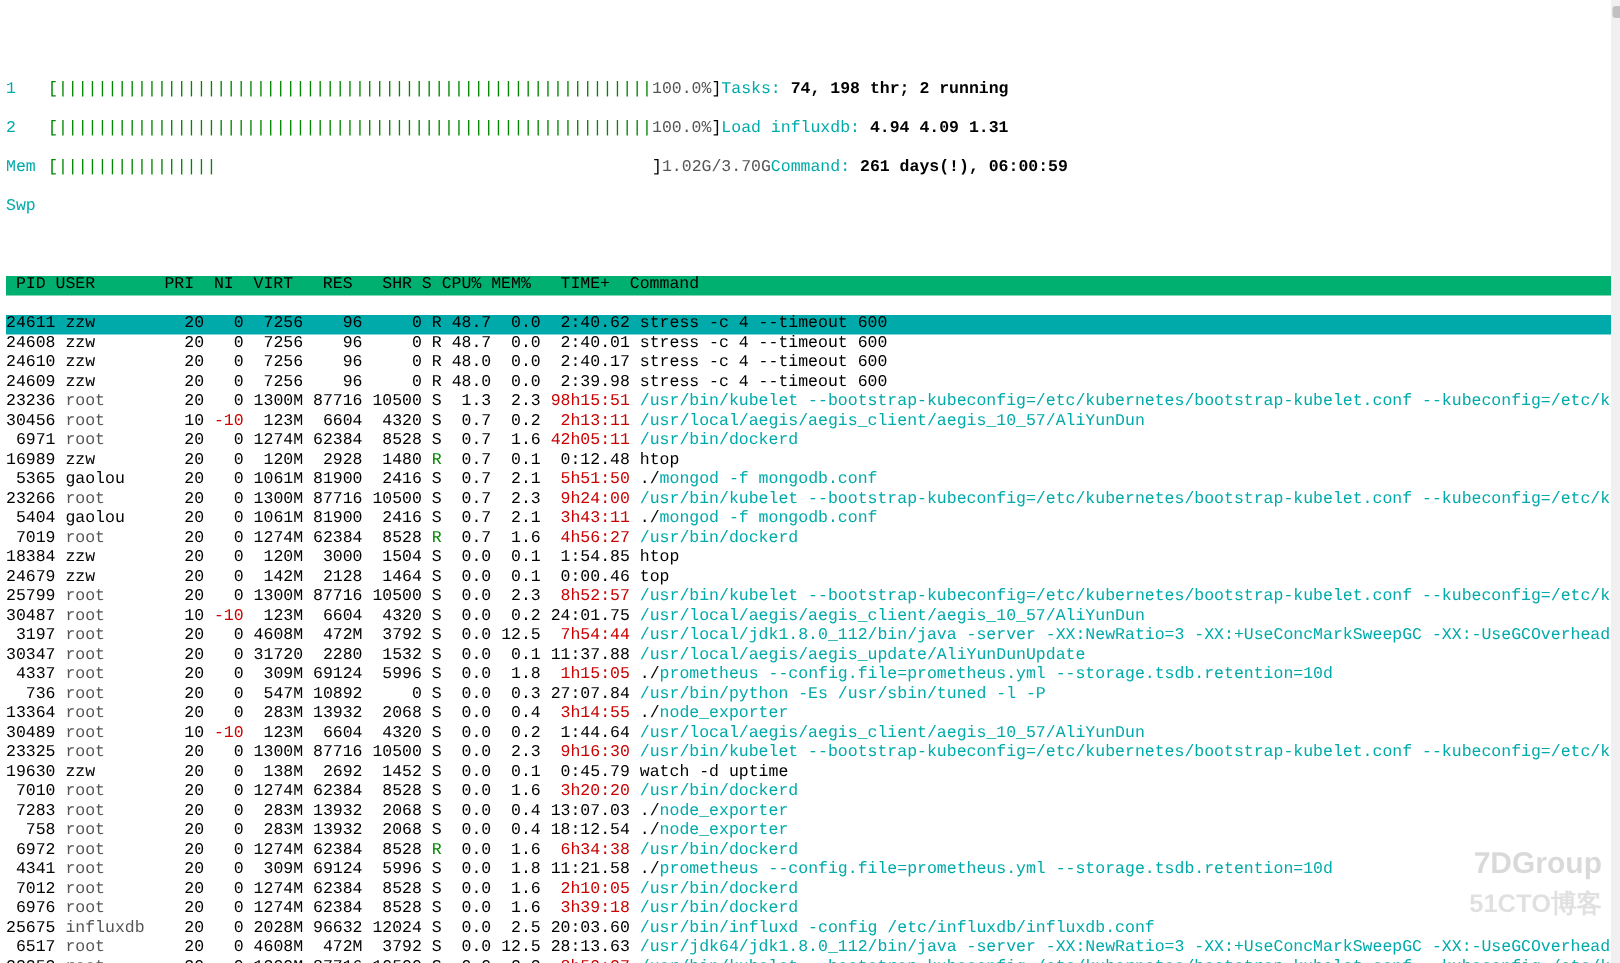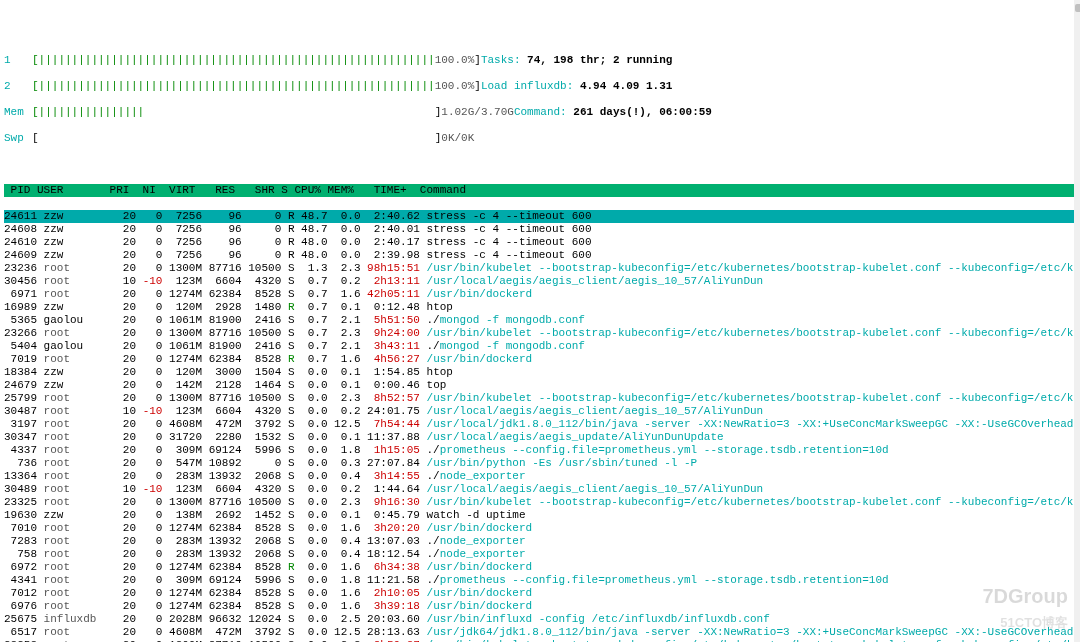--- a/index.html
+++ b/index.html
@@ -28,21 +28,21 @@
   .row { display: block; }
   .c-green { color: #008800; }
   .c-red { color: #cc0000; }
   .c-cyan { color: #00aaaa; }
   .c-grey { color: #555; }
   .scrollbar { position: absolute; right: 0; top: 0; bottom: 0; width: 14px; background: #f0f0f0; }
   .scrollbar-thumb { position: absolute; left: 1px; right: 1px; top: 4px; height: 8px; background: #c0c0c0; border-radius: 2px; }
   .watermark {
     position: absolute;
     right: 20px;
-    bottom: 4px;
+    bottom: 24px;
     font-family: Arial, sans-serif;
     font-size: 20px;
     color: rgba(0,0,0,0.15);
     font-weight: bold;
   }
 </style>
 </head>
 <body>
 
 
@@ -50,30 +50,30 @@
 <div class="meter-row">
 <span class="meter-label">1</span><span class="bar-wrap"><span class="bar-fill">[||||||||||||||||||||||||||||||||||||||||||||||||||||||||||||</span><span class="bar-pct">100.0%</span><span>]</span></span>    <span class="stats"><span>Tasks:</span> <b>74, 198 thr; 2 running</b></span>
 </div>
 <div class="meter-row">
 <span class="meter-label">2</span><span class="bar-wrap"><span class="bar-fill">[||||||||||||||||||||||||||||||||||||||||||||||||||||||||||||</span><span class="bar-pct">100.0%</span><span>]</span></span>    <span class="stats"><span>Load influxdb:</span> <b>4.94 4.09 1.31</b></span>
 </div>
 <div class="meter-row">
 <span class="meter-label">Mem</span><span class="bar-wrap"><span class="bar-fill">[||||||||||||||||</span><span>                                            ]</span><span class="bar-pct">1.02G/3.70G</span></span>    <span class="stats"><span>Command:</span> <b>261 days(!), 06:00:59</b></span>
 </div>
 <div class="meter-row">
-<span class="meter-label">Swp</span><span class="bar-wrap"><span>[</span><span>                                                            ]</span><span class="bar-pct">0K/0K</span></span>
+<span class="meter-label">Swp</span>
 </div>
 <div style="height:13px"></div>
 <div class="hdr"> PID USER       PRI  NI  VIRT   RES   SHR S CPU% MEM%   TIME+  Command</div>
 <div id="proc-list"><div class="row sel">24611 <span class="">zzw       </span>  20 <span class="">  0</span>  7256    96     0 <span class="">R</span> 48.7  0.0 <span class=""> 2:40.62</span> <span class="">stress -c 4 --timeout 600</span></div><div class="row">24608 <span class="">zzw       </span>  20 <span class="">  0</span>  7256    96     0 <span class="">R</span> 48.7  0.0 <span class=""> 2:40.01</span> <span class="">stress -c 4 --timeout 600</span></div><div class="row">24610 <span class="">zzw       </span>  20 <span class="">  0</span>  7256    96     0 <span class="">R</span> 48.0  0.0 <span class=""> 2:40.17</span> <span class="">stress -c 4 --timeout 600</span></div><div class="row">24609 <span class="">zzw       </span>  20 <span class="">  0</span>  7256    96     0 <span class="">R</span> 48.0  0.0 <span class=""> 2:39.98</span> <span class="">stress -c 4 --timeout 600</span></div><div class="row">23236 <span class="c-grey">root      </span>  20 <span class="">  0</span> 1300M 87716 10500 <span class="">S</span>  1.3  2.3 <span class="c-red">98h15:51</span> <span class="c-cyan">/usr/bin/kubelet --bootstrap-kubeconfig=/etc/kubernetes/bootstrap-kubelet.conf --kubeconfig=/etc/kubernetes/kubelet.</span></div><div class="row">30456 <span class="c-grey">root      </span>  10 <span class="c-red">-10</span>  123M  6604  4320 <span class="">S</span>  0.7  0.2 <span class="c-red"> 2h13:11</span> <span class="c-cyan">/usr/local/aegis/aegis_client/aegis_10_57/AliYunDun</span></div><div class="row"> 6971 <span class="c-grey">root      </span>  20 <span class="">  0</span> 1274M 62384  8528 <span class="">S</span>  0.7  1.6 <span class="c-red">42h05:11</span> <span class="c-cyan">/usr/bin/dockerd</span></div><div class="row">16989 <span class="">zzw       </span>  20 <span class="">  0</span>  120M  2928  1480 <span class="c-green">R</span>  0.7  0.1 <span class=""> 0:12.48</span> <span class="">htop</span></div><div class="row"> 5365 <span class="">gaolou    </span>  20 <span class="">  0</span> 1061M 81900  2416 <span class="">S</span>  0.7  2.1 <span class="c-red"> 5h51:50</span> ./<span class="c-cyan">mongod -f mongodb.conf</span></div><div class="row">23266 <span class="c-grey">root      </span>  20 <span class="">  0</span> 1300M 87716 10500 <span class="">S</span>  0.7  2.3 <span class="c-red"> 9h24:00</span> <span class="c-cyan">/usr/bin/kubelet --bootstrap-kubeconfig=/etc/kubernetes/bootstrap-kubelet.conf --kubeconfig=/etc/kubernetes/kubelet.</span></div><div class="row"> 5404 <span class="">gaolou    </span>  20 <span class="">  0</span> 1061M 81900  2416 <span class="">S</span>  0.7  2.1 <span class="c-red"> 3h43:11</span> ./<span class="c-cyan">mongod -f mongodb.conf</span></div><div class="row"> 7019 <span class="c-grey">root      </span>  20 <span class="">  0</span> 1274M 62384  8528 <span class="c-green">R</span>  0.7  1.6 <span class="c-red"> 4h56:27</span> <span class="c-cyan">/usr/bin/dockerd</span></div><div class="row">18384 <span class="">zzw       </span>  20 <span class="">  0</span>  120M  3000  1504 <span class="">S</span>  0.0  0.1 <span class=""> 1:54.85</span> <span class="">htop</span></div><div class="row">24679 <span class="">zzw       </span>  20 <span class="">  0</span>  142M  2128  1464 <span class="">S</span>  0.0  0.1 <span class=""> 0:00.46</span> <span class="">top</span></div><div class="row">25799 <span class="c-grey">root      </span>  20 <span class="">  0</span> 1300M 87716 10500 <span class="">S</span>  0.0  2.3 <span class="c-red"> 8h52:57</span> <span class="c-cyan">/usr/bin/kubelet --bootstrap-kubeconfig=/etc/kubernetes/bootstrap-kubelet.conf --kubeconfig=/etc/kubernetes/kubelet.</span></div><div class="row">30487 <span class="c-grey">root      </span>  10 <span class="c-red">-10</span>  123M  6604  4320 <span class="">S</span>  0.0  0.2 <span class="">24:01.75</span> <span class="c-cyan">/usr/local/aegis/aegis_client/aegis_10_57/AliYunDun</span></div><div class="row"> 3197 <span class="c-grey">root      </span>  20 <span class="">  0</span> 4608M  472M  3792 <span class="">S</span>  0.0 12.5 <span class="c-red"> 7h54:44</span> <span class="c-cyan">/usr/local/jdk1.8.0_112/bin/java -server -XX:NewRatio=3 -XX:+UseConcMarkSweepGC -XX:-UseGCOverheadLimit -XX:CMSIniti</span></div><div class="row">30347 <span class="c-grey">root      </span>  20 <span class="">  0</span> 31720  2280  1532 <span class="">S</span>  0.0  0.1 <span class="">11:37.88</span> <span class="c-cyan">/usr/local/aegis/aegis_update/AliYunDunUpdate</span></div><div class="row"> 4337 <span class="c-grey">root      </span>  20 <span class="">  0</span>  309M 69124  5996 <span class="">S</span>  0.0  1.8 <span class="c-red"> 1h15:05</span> ./<span class="c-cyan">prometheus --config.file=prometheus.yml --storage.tsdb.retention=10d</span></div><div class="row">  736 <span class="c-grey">root      </span>  20 <span class="">  0</span>  547M 10892     0 <span class="">S</span>  0.0  0.3 <span class="">27:07.84</span> <span class="c-cyan">/usr/bin/python -Es /usr/sbin/tuned -l -P</span></div><div class="row">13364 <span class="c-grey">root      </span>  20 <span class="">  0</span>  283M 13932  2068 <span class="">S</span>  0.0  0.4 <span class="c-red"> 3h14:55</span> ./<span class="c-cyan">node_exporter</span></div><div class="row">30489 <span class="c-grey">root      </span>  10 <span class="c-red">-10</span>  123M  6604  4320 <span class="">S</span>  0.0  0.2 <span class=""> 1:44.64</span> <span class="c-cyan">/usr/local/aegis/aegis_client/aegis_10_57/AliYunDun</span></div><div class="row">23325 <span class="c-grey">root      </span>  20 <span class="">  0</span> 1300M 87716 10500 <span class="">S</span>  0.0  2.3 <span class="c-red"> 9h16:30</span> <span class="c-cyan">/usr/bin/kubelet --bootstrap-kubeconfig=/etc/kubernetes/bootstrap-kubelet.conf --kubeconfig=/etc/kubernetes/kubelet.</span></div><div class="row">19630 <span class="">zzw       </span>  20 <span class="">  0</span>  138M  2692  1452 <span class="">S</span>  0.0  0.1 <span class=""> 0:45.79</span> <span class="">watch -d uptime</span></div><div class="row"> 7010 <span class="c-grey">root      </span>  20 <span class="">  0</span> 1274M 62384  8528 <span class="">S</span>  0.0  1.6 <span class="c-red"> 3h20:20</span> <span class="c-cyan">/usr/bin/dockerd</span></div><div class="row"> 7283 <span class="c-grey">root      </span>  20 <span class="">  0</span>  283M 13932  2068 <span class="">S</span>  0.0  0.4 <span class="">13:07.03</span> ./<span class="c-cyan">node_exporter</span></div><div class="row">  758 <span class="c-grey">root      </span>  20 <span class="">  0</span>  283M 13932  2068 <span class="">S</span>  0.0  0.4 <span class="">18:12.54</span> ./<span class="c-cyan">node_exporter</span></div><div class="row"> 6972 <span class="c-grey">root      </span>  20 <span class="">  0</span> 1274M 62384  8528 <span class="c-green">R</span>  0.0  1.6 <span class="c-red"> 6h34:38</span> <span class="c-cyan">/usr/bin/dockerd</span></div><div class="row"> 4341 <span class="c-grey">root      </span>  20 <span class="">  0</span>  309M 69124  5996 <span class="">S</span>  0.0  1.8 <span class="">11:21.58</span> ./<span class="c-cyan">prometheus --config.file=prometheus.yml --storage.tsdb.retention=10d</span></div><div class="row"> 7012 <span class="c-grey">root      </span>  20 <span class="">  0</span> 1274M 62384  8528 <span class="">S</span>  0.0  1.6 <span class="c-red"> 2h10:05</span> <span class="c-cyan">/usr/bin/dockerd</span></div><div class="row"> 6976 <span class="c-grey">root      </span>  20 <span class="">  0</span> 1274M 62384  8528 <span class="">S</span>  0.0  1.6 <span class="c-red"> 3h39:18</span> <span class="c-cyan">/usr/bin/dockerd</span></div><div class="row">25675 <span class="c-grey">influxdb  </span>  20 <span class="">  0</span> 2028M 96632 12024 <span class="">S</span>  0.0  2.5 <span class="">20:03.60</span> <span class="c-cyan">/usr/bin/influxd -config /etc/influxdb/influxdb.conf</span></div><div class="row"> 6517 <span class="c-grey">root      </span>  20 <span class="">  0</span> 4608M  472M  3792 <span class="">S</span>  0.0 12.5 <span class="">28:13.63</span> <span class="c-cyan">/usr/jdk64/jdk1.8.0_112/bin/java -server -XX:NewRatio=3 -XX:+UseConcMarkSweepGC -XX:-UseGCOverheadLimit -XX:CMSIniti</span></div><div class="row">23253 <span class="c-grey">root      </span>  20 <span class="">  0</span> 1300M 87716 10500 <span class="">S</span>  0.0  2.3 <span class="c-red"> 8h59:37</span> <span class="c-cyan">/usr/bin/kubelet --bootstrap-kubeconfig=/etc/kubernetes/bootstrap-kubelet.conf --kubeconfig=/etc/kubernetes/kubelet.</span></div></div>
 
 
 <div class="scrollbar">
   <div class="scrollbar-thumb"></div>
 </div>
 
 <div class="watermark">
   <span>7DGroup</span>
-  <div style="font-size:13px;text-align:right;color:rgba(0,0,0,0.12)">51CTO博客</div>
+  <div style="font-size:17px;text-align:right;color:rgba(0,0,0,0.12)">51CTO博客</div>
 </div>
 
 
 
 
 </body></html>

